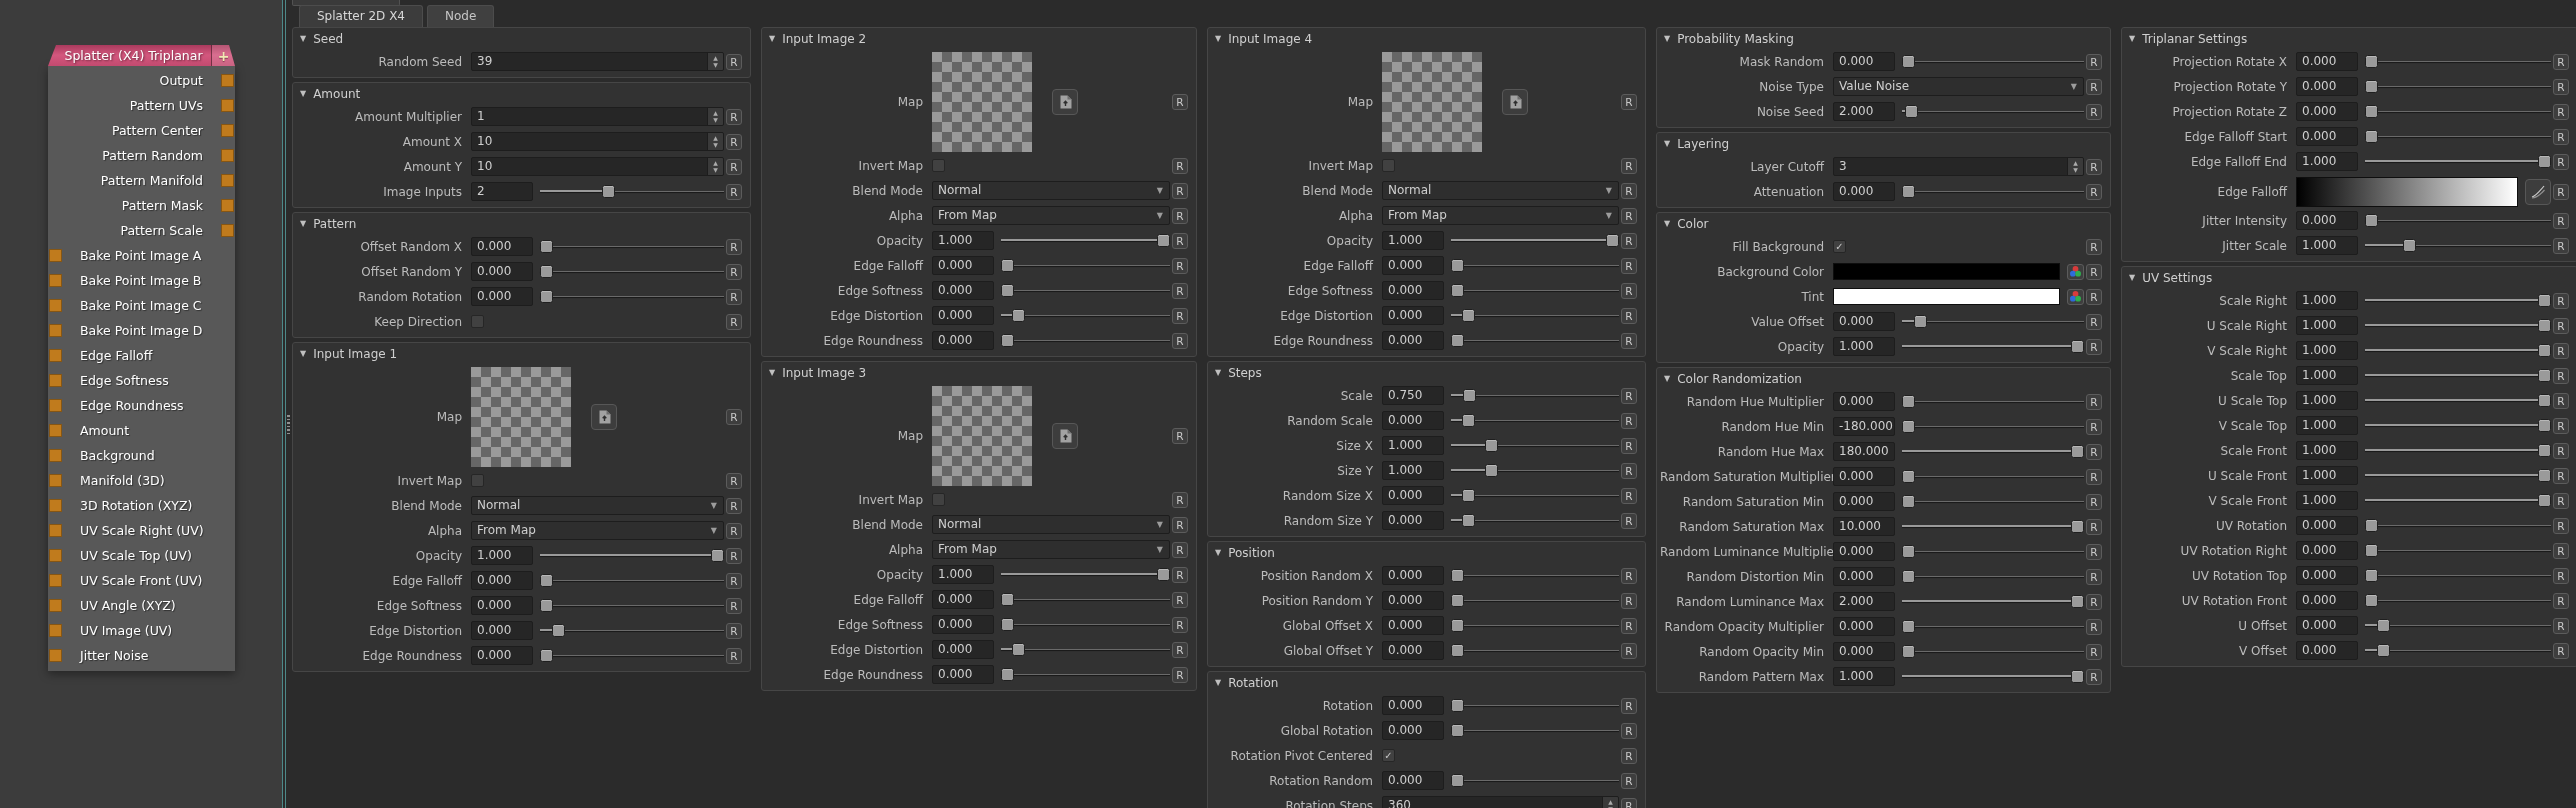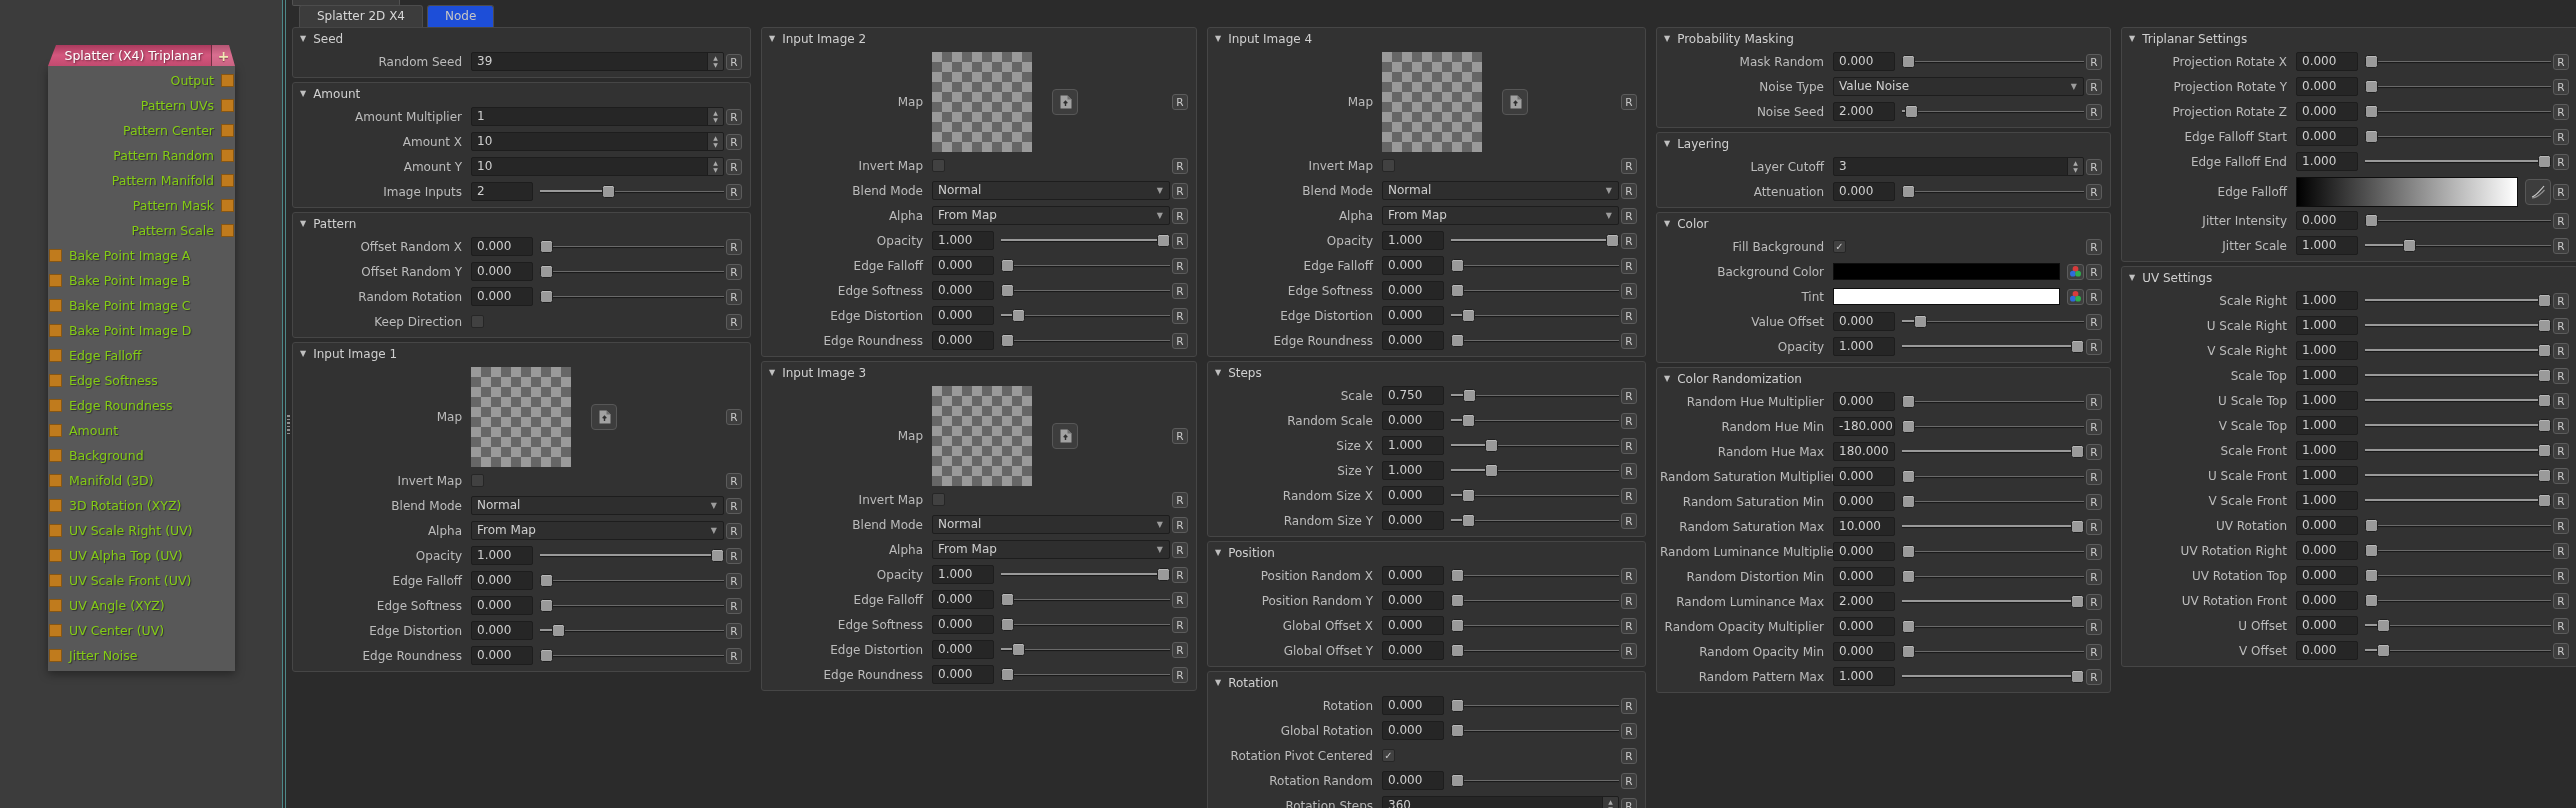--- a/index.html
+++ b/index.html
@@ -12,39 +12,39 @@
   #node{position:absolute;left:48px;top:45px;width:187px;}
   #nodehead{position:relative;height:21px;display:flex;align-items:stretch;
     background:linear-gradient(180deg,var(--node-header-top,#a93a5d) 0%,var(--node-header-mid,#d4577e) 48%,var(--node-header-bottom,#c24a6f) 100%);
     clip-path:polygon(8px 0,calc(100% - 6px) 0,100% 100%,0 100%);}
   #nodetitle{flex:1;display:flex;align-items:center;justify-content:center;color:#ffffff;
     font-size:12.5px;text-shadow:1px 1px 2px rgba(0,0,0,.5);padding-left:8px;white-space:nowrap;}
   #nodeadd{width:23px;display:flex;align-items:center;justify-content:center;
     border-left:1px solid rgba(40,5,15,.55);background:rgba(255,255,255,.14);
     color:#f2e9b4;font-size:14px;font-weight:bold;text-shadow:0 1px 1px rgba(0,0,0,.4);}
   #nodebody{background:var(--node-body,#585858);box-shadow:0 3px 9px rgba(0,0,0,.4);padding:2px 0 3px;}
-  .prow{height:25px;display:flex;align-items:center;font-size:12.5px;color:#84cc16;
-    text-shadow:1px 1px 1px rgba(0,0,0,.45);white-space:nowrap;}
+  .prow{height:25px;display:flex;align-items:center;font-size:12.5px;color:#ffffff;
+    text-shadow:1px 1px 1px rgba(0,0,0,.45);white-space:nowrap;gap:11px;}
   .prow.out{justify-content:flex-end;}
   .psq{width:13px;height:13px;background:var(--port-orange,#c07b1d);
     box-shadow:inset 0 0 0 1px rgba(0,0,0,.3);flex:0 0 13px;}
   .prow.out .psq{margin-left:7px;margin-right:1px;}
   .prow.in  .psq{margin-right:7px;margin-left:1px;}
   
   #splitter{position:absolute;left:282px;top:0;width:8px;height:100%;background:var(--panel-bg,#2b2b2b);}
   #splitter .tl1{position:absolute;left:0;top:0;bottom:0;width:1px;background:var(--accent-teal,#4d8888);}
   #splitter .tl2{position:absolute;left:3px;top:0;bottom:0;width:1px;background:var(--accent-teal,#4d8888);}
   #splitter .sphandle{position:absolute;left:5px;top:415px;width:3px;height:20px;
     background:repeating-linear-gradient(180deg,#909090 0 1.5px,transparent 1.5px 3.5px);}
   
   #panels{position:absolute;left:290px;top:0;right:0;bottom:0;}
   #topclip{position:absolute;left:2px;top:0;width:106px;height:5px;background:#3a3a3a;
     border:1px solid #525252;border-top:none;border-radius:0 0 2px 2px;}
   #tabbar{position:absolute;left:0;top:5px;height:22px;display:flex;gap:4px;padding-left:9px;}
-  .tab{height:21px;line-height:21px;padding:0 17px;background:#1d4ed8;border:1px solid #4c4c4c;
+  .tab{height:21px;line-height:21px;padding:0 17px;background:#404040;border:1px solid #4c4c4c;
     border-bottom:none;border-radius:3px 3px 0 0;color:#c6c6c6;font-size:12px;white-space:nowrap;}
   .tab.active{background:#3c3c3c;color:#d8d8d8;}
   #columns{position:absolute;left:2px;top:27px;right:0;bottom:0;display:flex;gap:10px;
     align-items:flex-start;overflow:hidden;}
   .col{display:flex;flex-direction:column;overflow:hidden;max-height:100%;box-sizing:border-box;}
   .col:nth-child(1){--lw:175px;}
   .col:nth-child(2){--lw:167px;}
   .col:nth-child(3){--lw:171px;}
   .col:nth-child(4){--lw:173px;}
   .col:nth-child(5){--lw:171px;}
@@ -178,33 +178,33 @@
             <div class="prow in">
               <span class="psq"></span>
               <span class="plabel">3D Rotation (XYZ)</span>
             </div>
             <div class="prow in">
               <span class="psq"></span>
               <span class="plabel">UV Scale Right (UV)</span>
             </div>
             <div class="prow in">
               <span class="psq"></span>
-              <span class="plabel">UV Alpha Top (UV)</span>
+              <span class="plabel">UV Scale Top (UV)</span>
             </div>
             <div class="prow in">
               <span class="psq"></span>
               <span class="plabel">UV Scale Front (UV)</span>
             </div>
             <div class="prow in">
               <span class="psq"></span>
               <span class="plabel">UV Angle (XYZ)</span>
             </div>
             <div class="prow in">
               <span class="psq"></span>
-              <span class="plabel">UV Center (UV)</span>
+              <span class="plabel">UV Image (UV)</span>
             </div>
             <div class="prow in">
               <span class="psq"></span>
               <span class="plabel">Jitter Noise</span>
             </div>
           </div>
       </div>
     </div>
   </div>
   <div id="splitter">

